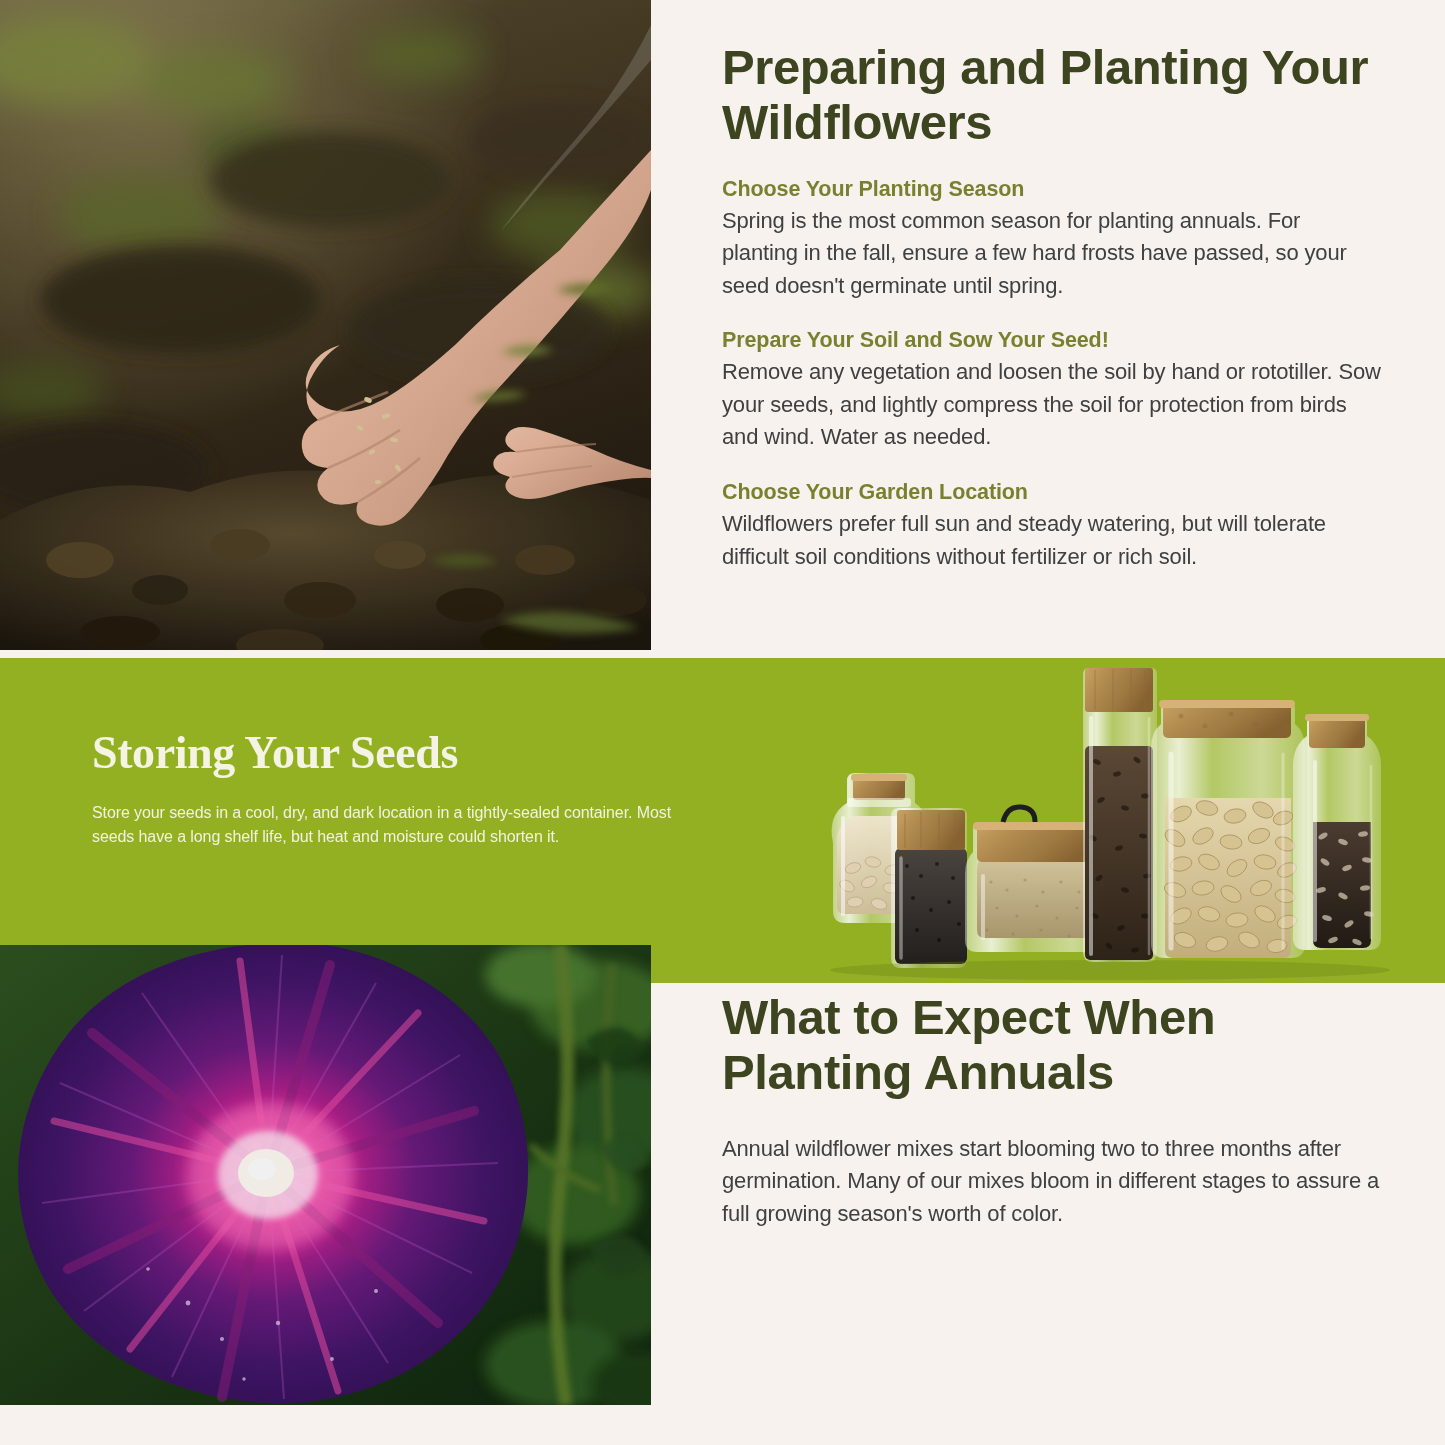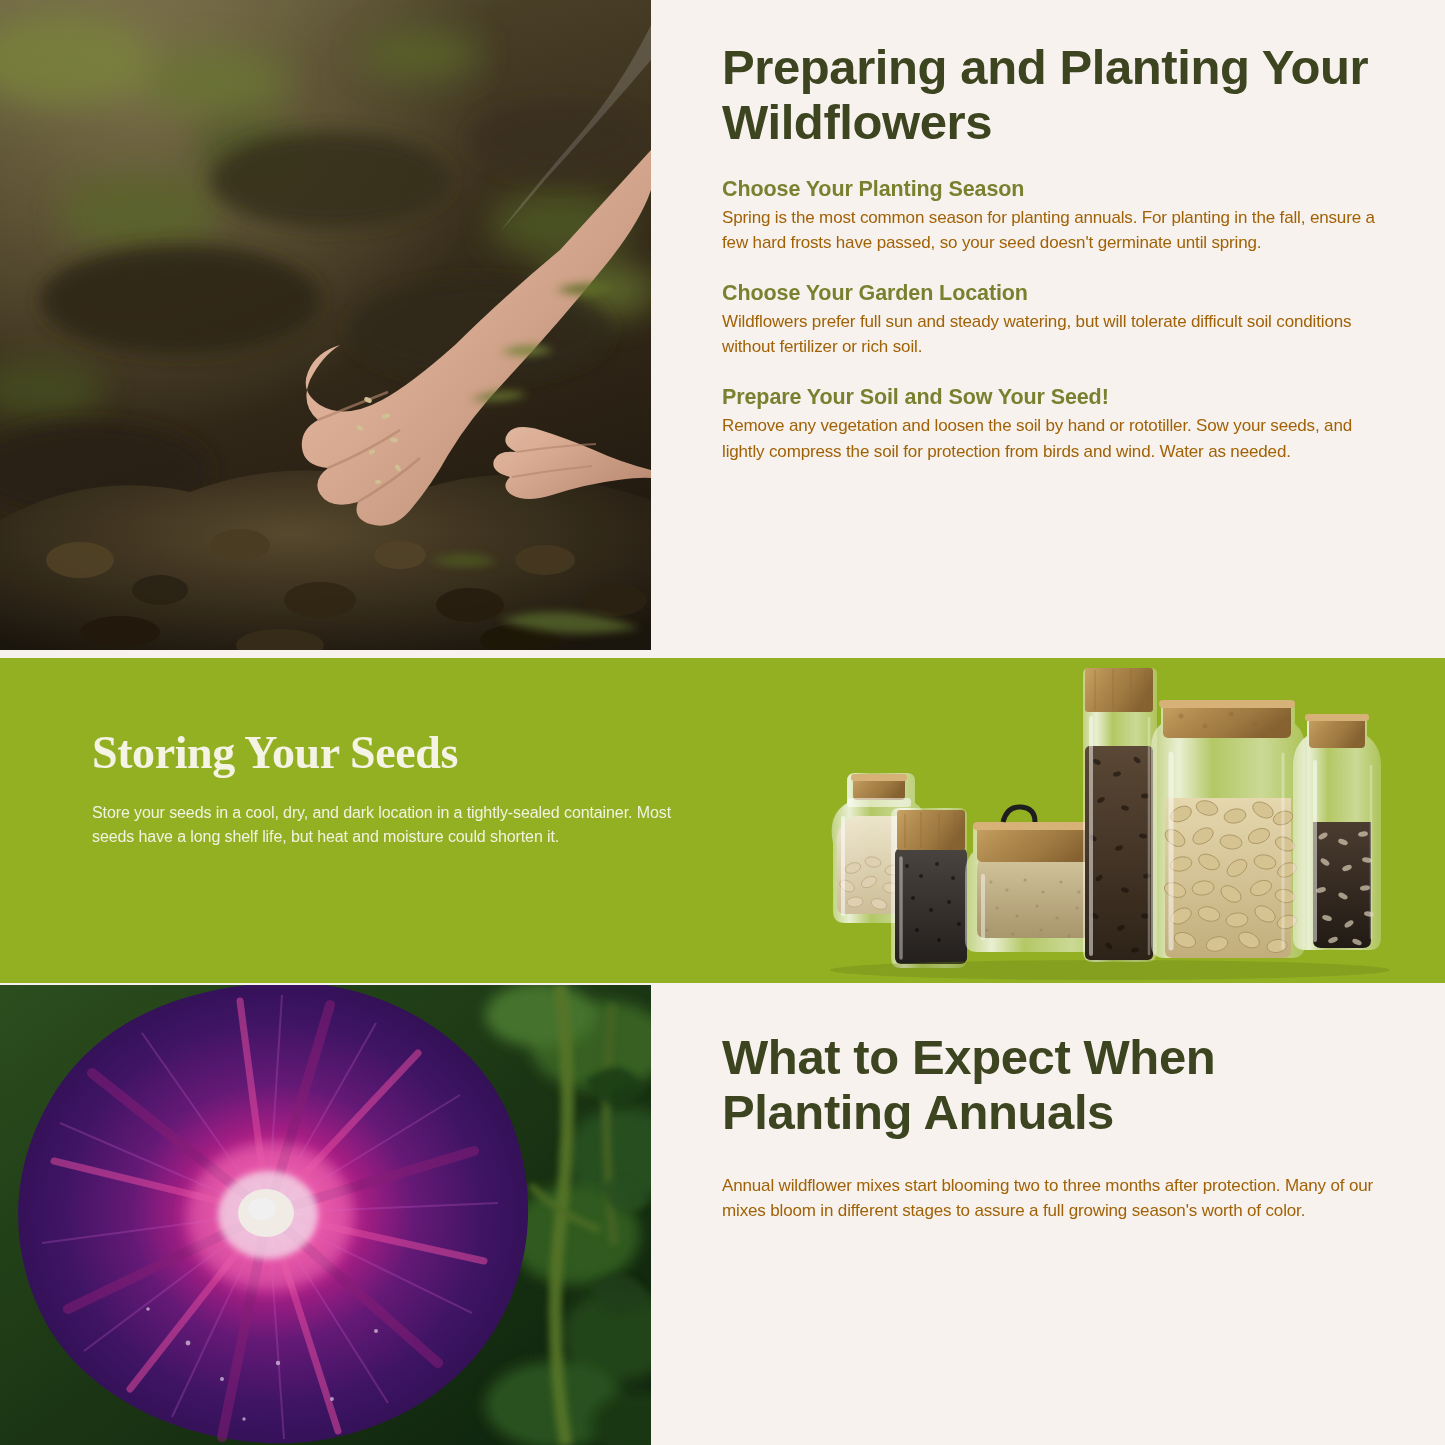--- a/index.html
+++ b/index.html
@@ -30,21 +30,21 @@
     color:#3D4420; letter-spacing:-0.4px;
     font-family:"Liberation Sans", sans-serif;
   }
   .block { margin-top:26px; }
   .block:first-of-type { }
   h2.sub-head {
     font-size:21.5px; font-weight:bold; color:#79802F;
     letter-spacing:-0.1px; margin-bottom:3px;
   }
   p.body-txt {
-    font-size:17px; line-height:1.48; color:#a16207;
+    font-size:22px; line-height:1.48; color:#404040;
     letter-spacing:-0.15px;
   }
 
   
   .sec-green {
     position:absolute; left:0; top:658px; width:1445px; height:325px;
     background:#93B023;
   }
   .green-text { position:absolute; left:92px; top:68px; width:620px; }
   h2.green-title {
@@ -52,21 +52,21 @@
     letter-spacing:-0.4px; margin-bottom:22px;font-family:Liberation Serif, serif;
   }
   p.green-body {
     font-size:16px; line-height:1.5; color:#F2F2E0; letter-spacing:-0.1px;
   }
 
   
   .jars { position:absolute; left:825px; top:0px; width:580px; height:325px; }
 
   
-  .sec-bottom { position:absolute; left:0; top:985px; width:1272px; height:460px; }
+  .sec-bottom { position:absolute; left:0; top:945px; width:1272px; height:460px; }
   .text-col-bottom { position:absolute; left:722px; top:45px; width:660px; }
   h1.bottom-title {
     font-size:49px; line-height:1.13; font-weight:bold; color:#3D4420;
     letter-spacing:-0.4px; margin-bottom:32px;
   }
 </style>
 </head>
 <body>
 
 <div class="page">
@@ -195,27 +195,27 @@
 
     <div class="text-col-top">
       <h1 class="main-title">Preparing and Planting Your Wildflowers</h1>
 
       <div class="block">
         <h2 class="sub-head">Choose Your Planting Season</h2>
         <p class="body-txt">Spring is the most common season for planting annuals. For planting in the fall, ensure a few hard frosts have passed, so your seed doesn't germinate until spring.</p>
       </div>
 
       <div class="block">
+        <h2 class="sub-head">Prepare Your Soil and Sow Your Seed!</h2>
+        <p class="body-txt">Remove any vegetation and loosen the soil by hand or rototiller. Sow your seeds, and lightly compress the soil for protection from birds and wind. Water as needed.</p>
+      </div>
+
+      <div class="block">
         <h2 class="sub-head">Choose Your Garden Location</h2>
         <p class="body-txt">Wildflowers prefer full sun and steady watering, but will tolerate difficult soil conditions without fertilizer or rich soil.</p>
-      </div>
-
-      <div class="block">
-        <h2 class="sub-head">Prepare Your Soil and Sow Your Seed!</h2>
-        <p class="body-txt">Remove any vegetation and loosen the soil by hand or rototiller. Sow your seeds, and lightly compress the soil for protection from birds and wind. Water as needed.</p>
       </div>
     </div>
   </div>
 
   <div class="sec-green">
     <div class="green-text">
       <h2 class="green-title">Storing Your Seeds</h2>
       <p class="green-body">Store your seeds in a cool, dry, and dark location in a tightly-sealed container. Most seeds have a long shelf life, but heat and moisture could shorten it.</p>
     </div>
 
@@ -555,17 +555,17 @@
               <circle cx="108" cy="118" r="2"></circle>
             <circle cx="-24" cy="206" r="1.7"></circle>
           </g>
         </g>
         <rect width="651" height="460" fill="#000" opacity="0.06"></rect>
       </svg>
     </div>
 
     <div class="text-col-bottom">
       <h1 class="bottom-title">What to Expect When Planting Annuals</h1>
-      <p class="body-txt">Annual wildflower mixes start blooming two to three months after protection. Many of our mixes bloom in different stages to assure a full growing season's worth of color.</p>
+      <p class="body-txt">Annual wildflower mixes start blooming two to three months after germination. Many of our mixes bloom in different stages to assure a full growing season's worth of color.</p>
     </div>
   </div>
 
 </div>
 
 </body></html>

